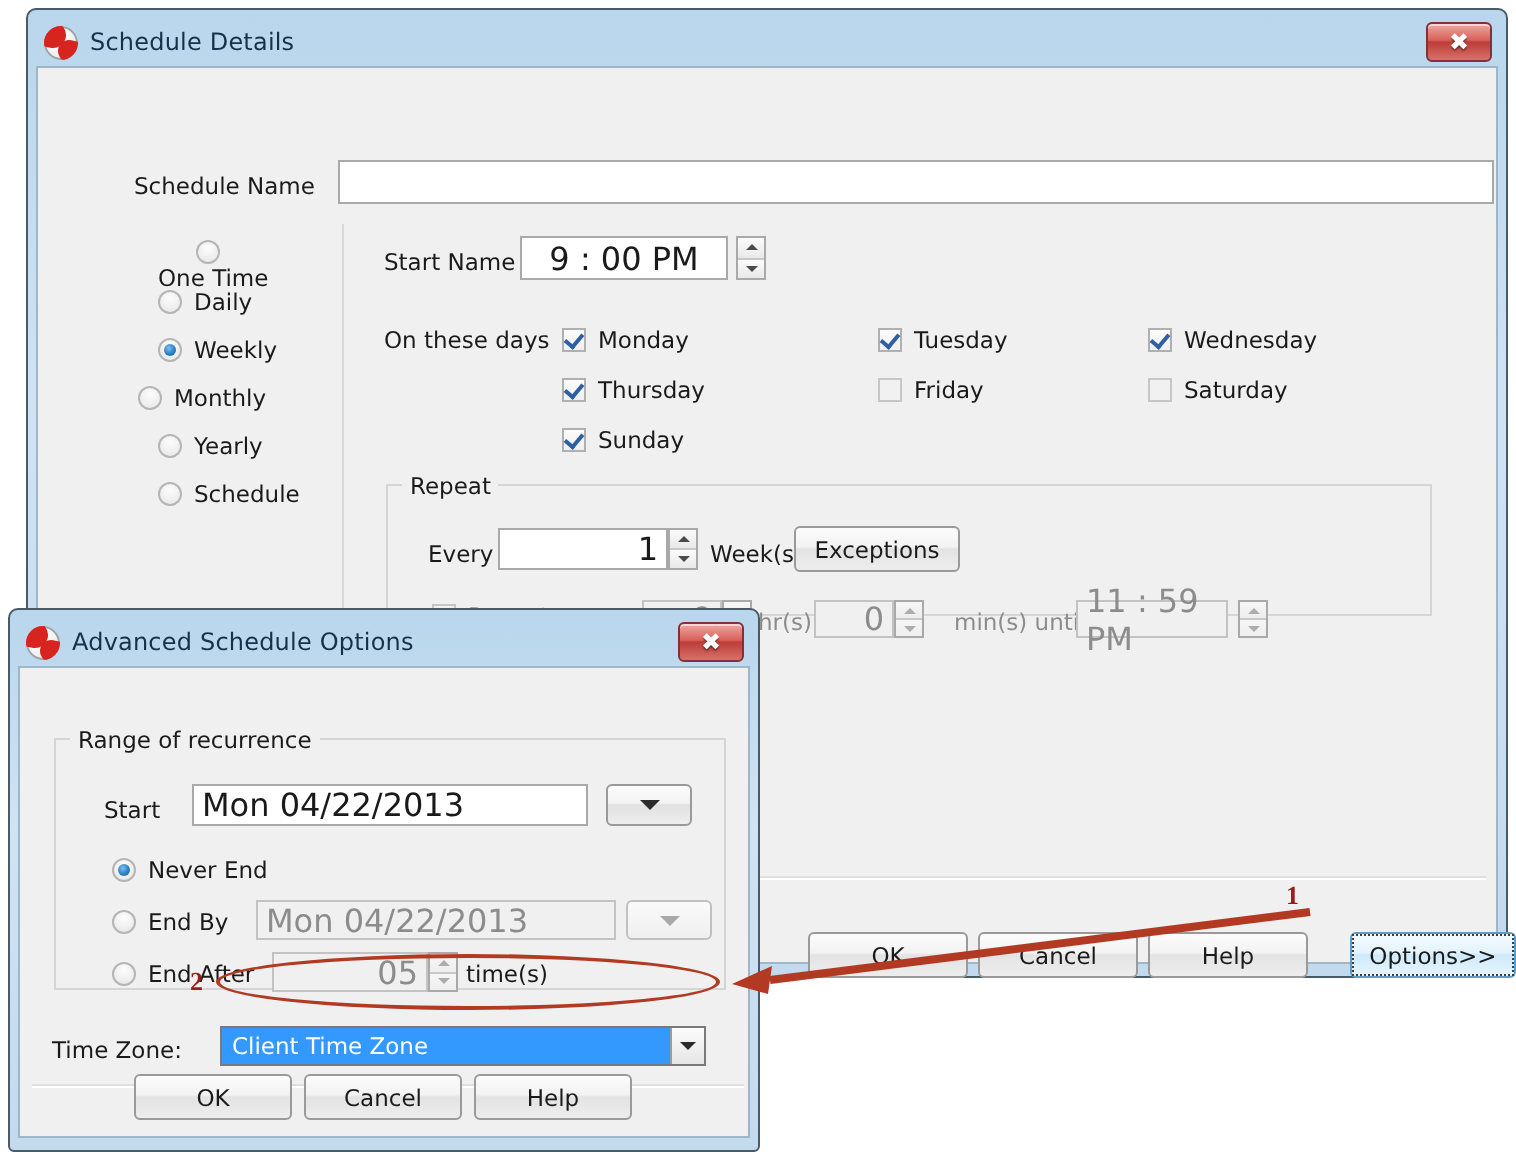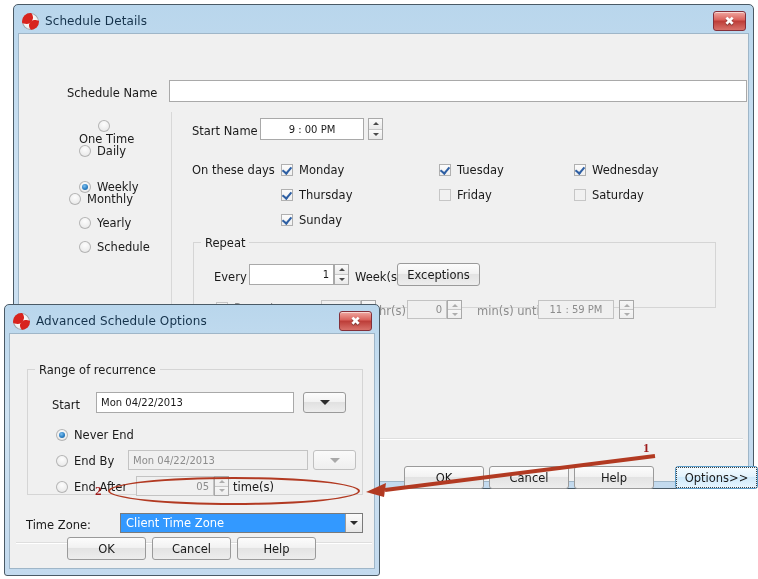--- a/index.html
+++ b/index.html
@@ -101,21 +101,21 @@
     font-size: 11.5px;
     color: #1a1a1a;
     white-space: nowrap;
   }
   .lbl.dim { color: #8c8c8c; }
 
   .txt {
     background: #ffffff;
     border: 1px solid #a9a9a9;
     box-sizing: border-box;
-    font-size: 10px;
+    font-size: 16px;
     color: #1a1a1a;
     display: flex;
     align-items: center;
     padding: 0 4px;
   }
   .txt.dis { background: #f0f0f0; border-color: #c3c3c3; color: #8c8c8c; }
   .txt.center { justify-content: center; }
   .txt.right { justify-content: flex-end; }
 
   .spin {
@@ -327,21 +327,21 @@
       <div class="txt" style="position:absolute; left:150px; top:46px; width:578px; height:22px;"></div>
 
       <div class="radio" style="left:60px; top:86px;flex-direction:column;">
         <span class="dot"></span>
         <span class="lbl">One Time</span>
       </div>
       <div class="radio" style="left:60px; top:110px;">
         <span class="dot"></span>
         <span class="lbl">Daily</span>
       </div>
-      <div class="radio" style="left:60px; top:134px;margin-top:12px;">
+      <div class="radio" style="left:60px; top:134px;">
         <span class="dot on"></span>
         <span class="lbl">Weekly</span>
       </div>
       <div class="radio" style="left:50px; top:158px;">
         <span class="dot"></span>
         <span class="lbl">Monthly</span>
       </div>
       <div class="radio" style="left:60px; top:182px;">
         <span class="dot"></span>
         <span class="lbl">Yearly</span>
@@ -506,21 +506,21 @@
               <i></i>
             </div>
           <div class="dn">
               <i></i>
             </div>
         </div>
         <div class="lbl" style="position:absolute; left:205px; top:110px;">time(s)</div>
       </div>
 
       <div class="lbl" style="position:absolute; left:16px; top:184px;">Time Zone:</div>
-      <div class="combo" style="left:110px; top:179px; width:243px; height:20px;justify-content:flex-end;">
+      <div class="combo" style="left:100px; top:179px; width:243px; height:20px;justify-content:flex-end;">
         <span class="val">Client Time Zone</span>
         <span class="arrow">
             <i></i>
           </span>
       </div>
 
       <div class="sep" style="left:6px; top:208px; width:356px;"></div>
     </div>
 
     <div style="position:absolute; left:4px; right:4px; top:264px; height:0;"></div>

